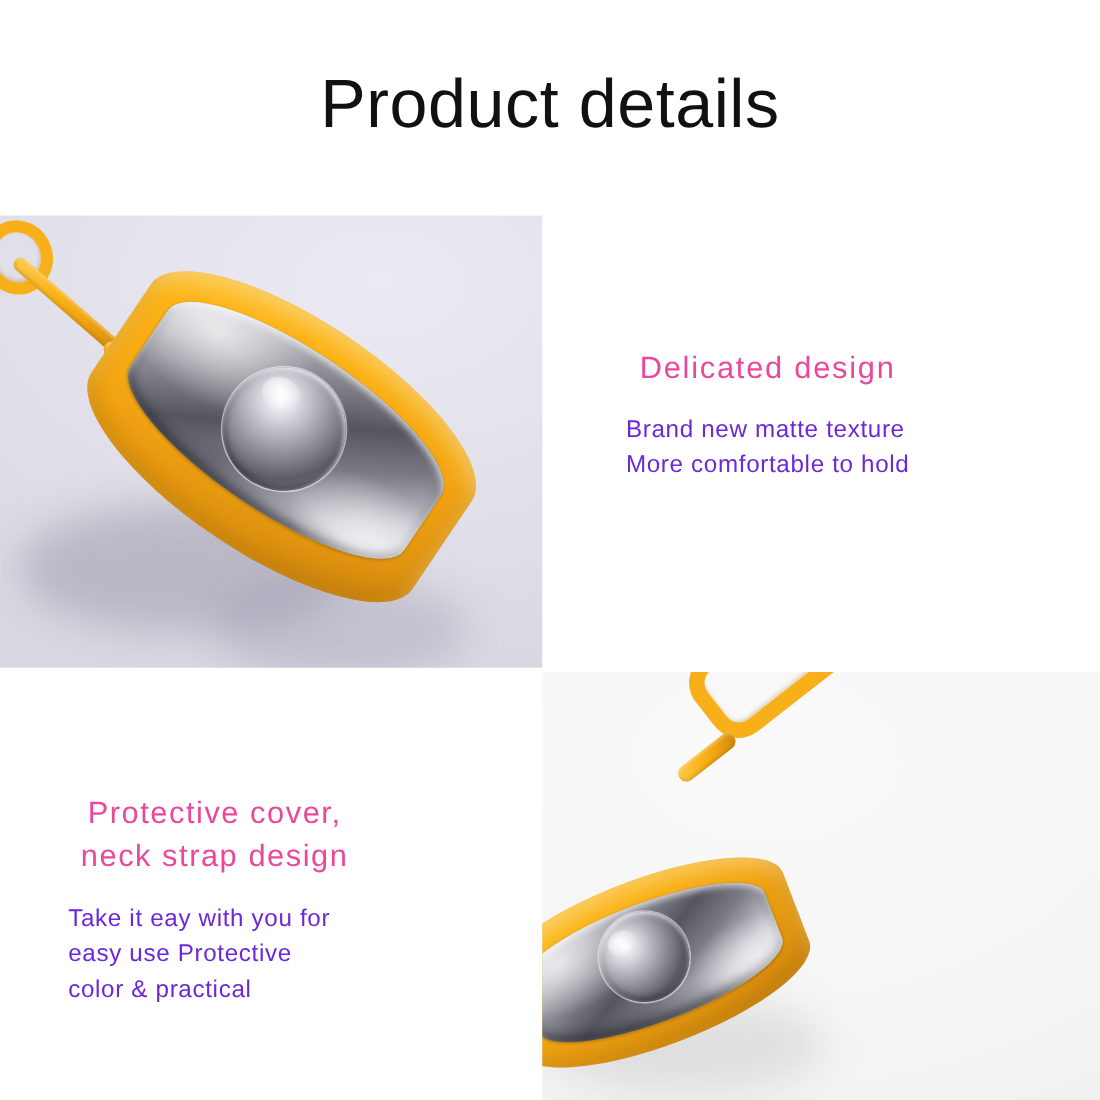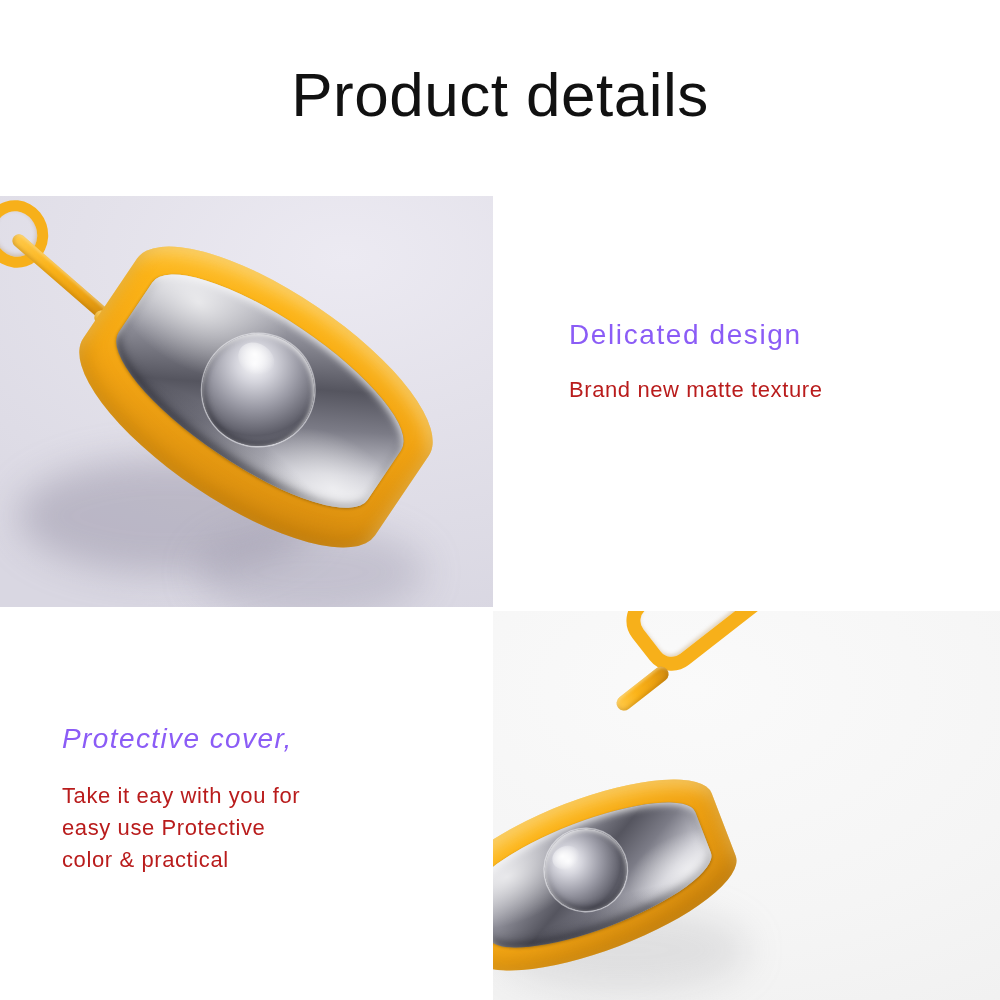--- a/index.html
+++ b/index.html
@@ -160,47 +160,48 @@
     border-color: #f7b01a;
     background: transparent;
     box-shadow: inset 0 -2px 4px rgba(150,92,4,0.28);
   }
 
   
   .text-block { position: absolute; }
   .block-heading {
     font-size: 28px;
     font-weight: 400;
-    color: #8b5cf6;
+    color: #ec4899;
     letter-spacing: 1.6px;
     line-height: 38px;
     white-space: nowrap;
+    text-align: center;
   }
   .block-body {
     font-size: 22px;
     font-weight: 400;
-    color: #b91c1c;
+    color: #6d28d9;
     letter-spacing: 0.6px;
     line-height: 32px;
     white-space: nowrap;
   }
 
   .text-right {
     left: 569px;
     top: 316px;
     text-align: left;
   }
   .text-right .block-body-wrap { margin-top: 20px; }
 
   .text-left {
     left: 62px;
     top: 719px;
     text-align: left;
   }
-  .text-left .block-heading { letter-spacing: 1.4px; line-height: 39px; font-style: italic; }
+  .text-left .block-heading { letter-spacing: 1.4px; line-height: 39px; }
   .text-left .block-body-wrap { margin-top: 22px; text-align: left; padding-right: 28px; }
 </style>
 </head>
 <body>
 
 <div class="page">
 
   <div class="page-title">Product details</div>
 
   <div class="photo photo-top">
@@ -226,25 +227,27 @@
       <div class="shell"></div>
       <div class="chrome" style="left:26px; top:27px; width:300px; height:150px;"></div>
       <div class="dome" style="left:118px; top:46px; width:112px; height:112px;"></div>
     </div>
   </div>
 
   <div class="text-block text-right">
     <div class="block-heading">Delicated design</div>
     <div class="block-body-wrap">
       <div class="block-body">Brand new matte texture</div>
+      <div class="block-body">More comfortable to hold</div>
     </div>
   </div>
 
   <div class="text-block text-left">
     <div class="block-heading">Protective cover,</div>
+    <div class="block-heading">neck strap design</div>
     <div class="block-body-wrap">
       <div class="block-body">Take it eay with you for</div>
       <div class="block-body">easy use Protective</div>
       <div class="block-body">color &amp; practical</div>
     </div>
   </div>
 
   <div class="photo photo-bottom">
 
     <div class="shadow-blob" style="left:6px; top:296px; width:250px; height:86px;

